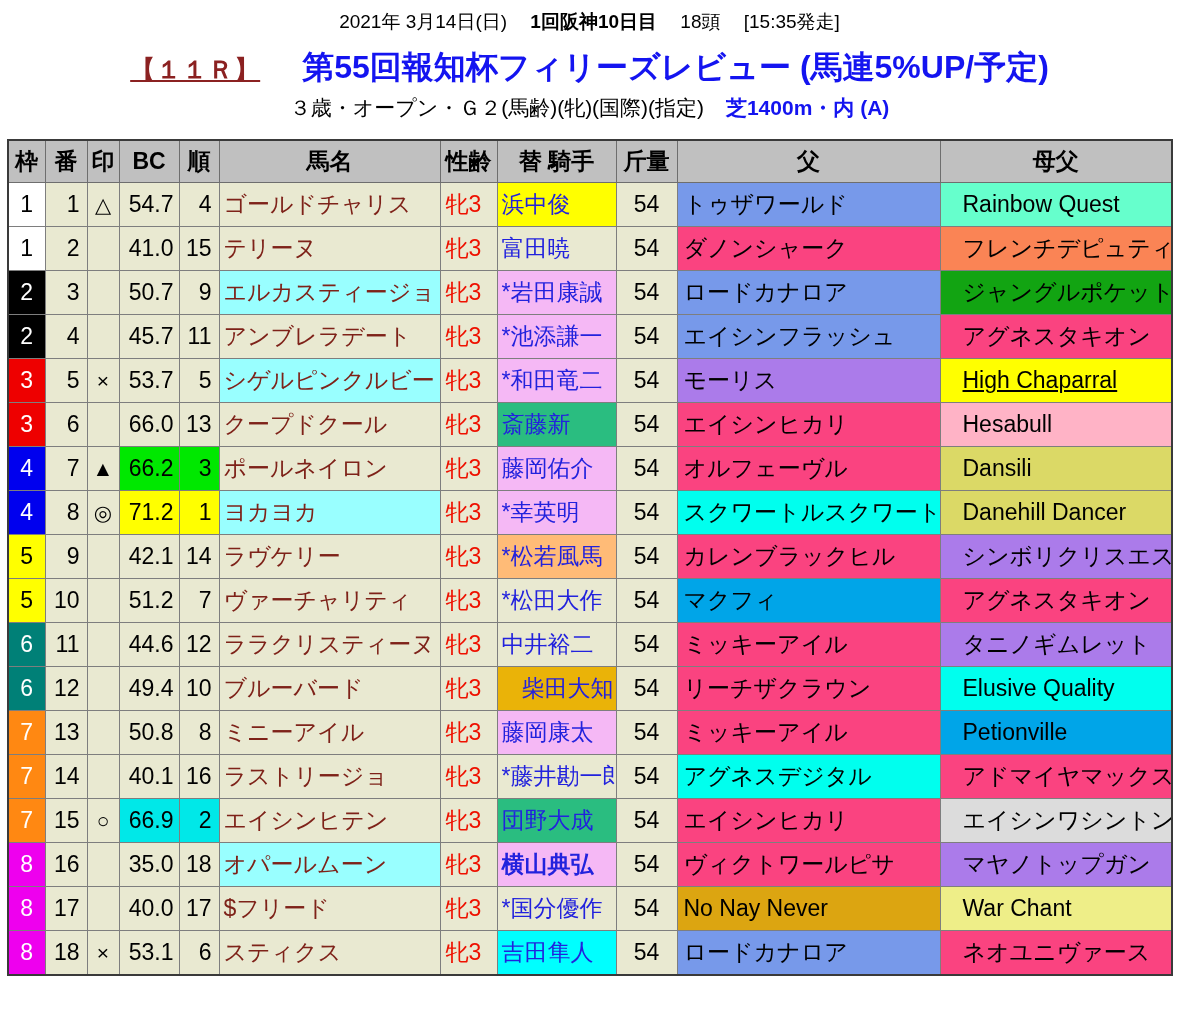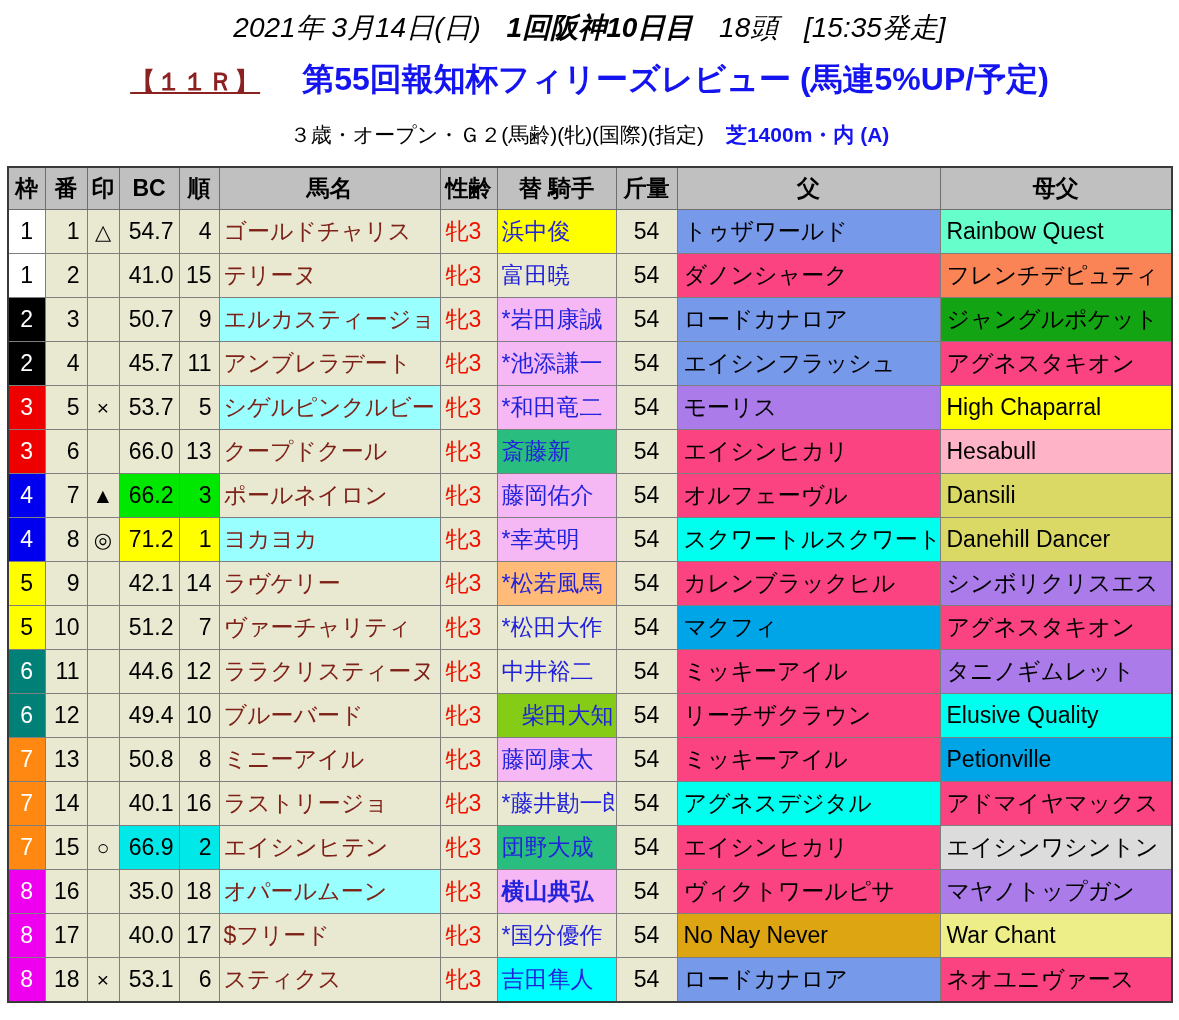--- a/index.html
+++ b/index.html
@@ -2,27 +2,27 @@
 <html><head>
 <meta charset="utf-8">
 <style>
   html,body{margin:0;padding:0;background:#ffffff;}
   body{
     width:1179px;height:1020px;overflow:hidden;
     font-family:"Liberation Sans","DejaVu Sans",sans-serif;
     -webkit-font-smoothing:antialiased;
   }
   .race-header{width:1179px;text-align:center;}
-  .date-line{padding-top:9px;font-size:28px;color:#000;font-style:italic;}
+  .date-line{padding-top:9px;font-size:19px;color:#000;}
   .date-line .seg{margin:0 9px;}
   .date-line .bold{font-weight:bold;}
   .title-line{margin-top:11px;display:flex;justify-content:center;align-items:baseline;}
   .race-no{color:#8B2121;font-weight:bold;font-size:25px;letter-spacing:1px;text-decoration:underline;}
   .race-title{color:#1414F0;font-weight:bold;font-size:32px;margin-left:42px;white-space:nowrap;}
-  .cond-line{margin-top:19px;font-size:21px;color:#000;}
+  .cond-line{margin-top:4px;font-size:21px;color:#000;}
   .course{color:#1414F0;font-weight:bold;margin-left:16px;}
 
   table.entries{
     border-collapse:collapse;table-layout:fixed;
     width:1164px;margin:17px 0 0 7px;
     border:2px solid #3a3a3a;
   }
   th{
     background:#C0C0C0;font-size:23px;font-weight:bold;color:#000;
     height:41px;border:1px solid #6e6e6e;padding:0;overflow:hidden;white-space:nowrap;
@@ -35,21 +35,21 @@
   td.c-waku{text-align:center;}
   td.c-num{text-align:right;padding-right:7px;}
   td.c-mark{text-align:center;font-size:21px;}
   td.c-bc{text-align:right;padding-right:5px;}
   td.c-rank{text-align:right;padding-right:7px;}
   td.c-horse{text-align:left;padding-left:4px;color:#7E2219;}
   td.c-sexage{text-align:left;padding-left:5px;color:#EE1100;}
   td.c-jockey{text-align:left;padding-left:4px;color:#2222DD;}
   td.c-weight{text-align:center;}
   td.c-sire{text-align:left;padding-left:6px;}
-  td.c-damsire{text-align:left;padding-left:6px;}
+  td.c-damsire{text-align:left;padding-left:22px;}
 </style>
 </head>
 <body>
 
 <div class="race-header">
   <div class="date-line">
     <span class="seg">2021年 3月14日(日)</span>
     <span class="seg bold">1回阪神10日目</span>
     <span class="seg">18頭</span>
     <span class="seg">[15:35発走]</span>
@@ -150,21 +150,21 @@
         <td class="c-waku" style="background: rgb(238, 0, 0); color: rgb(255, 255, 255);">3</td>
         <td class="c-num">5</td>
         <td class="c-mark">×</td>
         <td class="c-bc">53.7</td>
         <td class="c-rank">5</td>
         <td class="c-horse" style="background: rgb(153, 255, 255);">シゲルピンクルビー</td>
         <td class="c-sexage">牝3</td>
         <td class="c-jockey" style="background: rgb(245, 184, 245);">*和田竜二</td>
         <td class="c-weight">54</td>
         <td class="c-sire" style="background: rgb(171, 123, 234);">モーリス</td>
-        <td class="c-damsire" style="background: rgb(255, 255, 0);">High Chaparral</td>
+        <td class="c-damsire" style="background: rgb(255, 255, 0); text-decoration: underline;">High Chaparral</td>
       </tr>
       <tr>
         <td class="c-waku" style="background: rgb(238, 0, 0); color: rgb(255, 255, 255);">3</td>
         <td class="c-num">6</td>
         <td class="c-mark"></td>
         <td class="c-bc">66.0</td>
         <td class="c-rank">13</td>
         <td class="c-horse">クープドクール</td>
         <td class="c-sexage">牝3</td>
         <td class="c-jockey" style="background: rgb(42, 189, 128);">斎藤新</td>
@@ -238,21 +238,21 @@
         <td class="c-damsire" style="background: rgb(171, 123, 234);">タニノギムレット</td>
       </tr>
       <tr>
         <td class="c-waku" style="background: rgb(0, 128, 119); color: rgb(255, 255, 255);">6</td>
         <td class="c-num">12</td>
         <td class="c-mark"></td>
         <td class="c-bc">49.4</td>
         <td class="c-rank">10</td>
         <td class="c-horse">ブルーバード</td>
         <td class="c-sexage">牝3</td>
-        <td class="c-jockey" style="background: #84cc16; padding-left: 24px;">柴田大知</td>
+        <td class="c-jockey" style="background: #eab308; padding-left: 24px;">柴田大知</td>
         <td class="c-weight">54</td>
         <td class="c-sire" style="background: rgb(250, 67, 128);">リーチザクラウン</td>
         <td class="c-damsire" style="background: rgb(0, 255, 238);">Elusive Quality</td>
       </tr>
       <tr>
         <td class="c-waku" style="background: rgb(255, 136, 18); color: rgb(255, 255, 255);">7</td>
         <td class="c-num">13</td>
         <td class="c-mark"></td>
         <td class="c-bc">50.8</td>
         <td class="c-rank">8</td>

